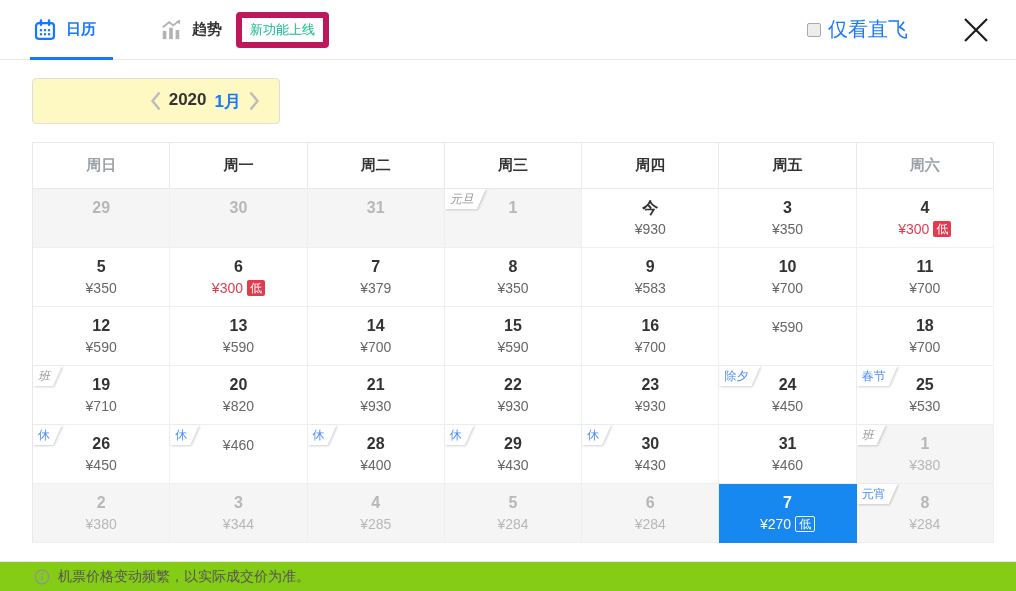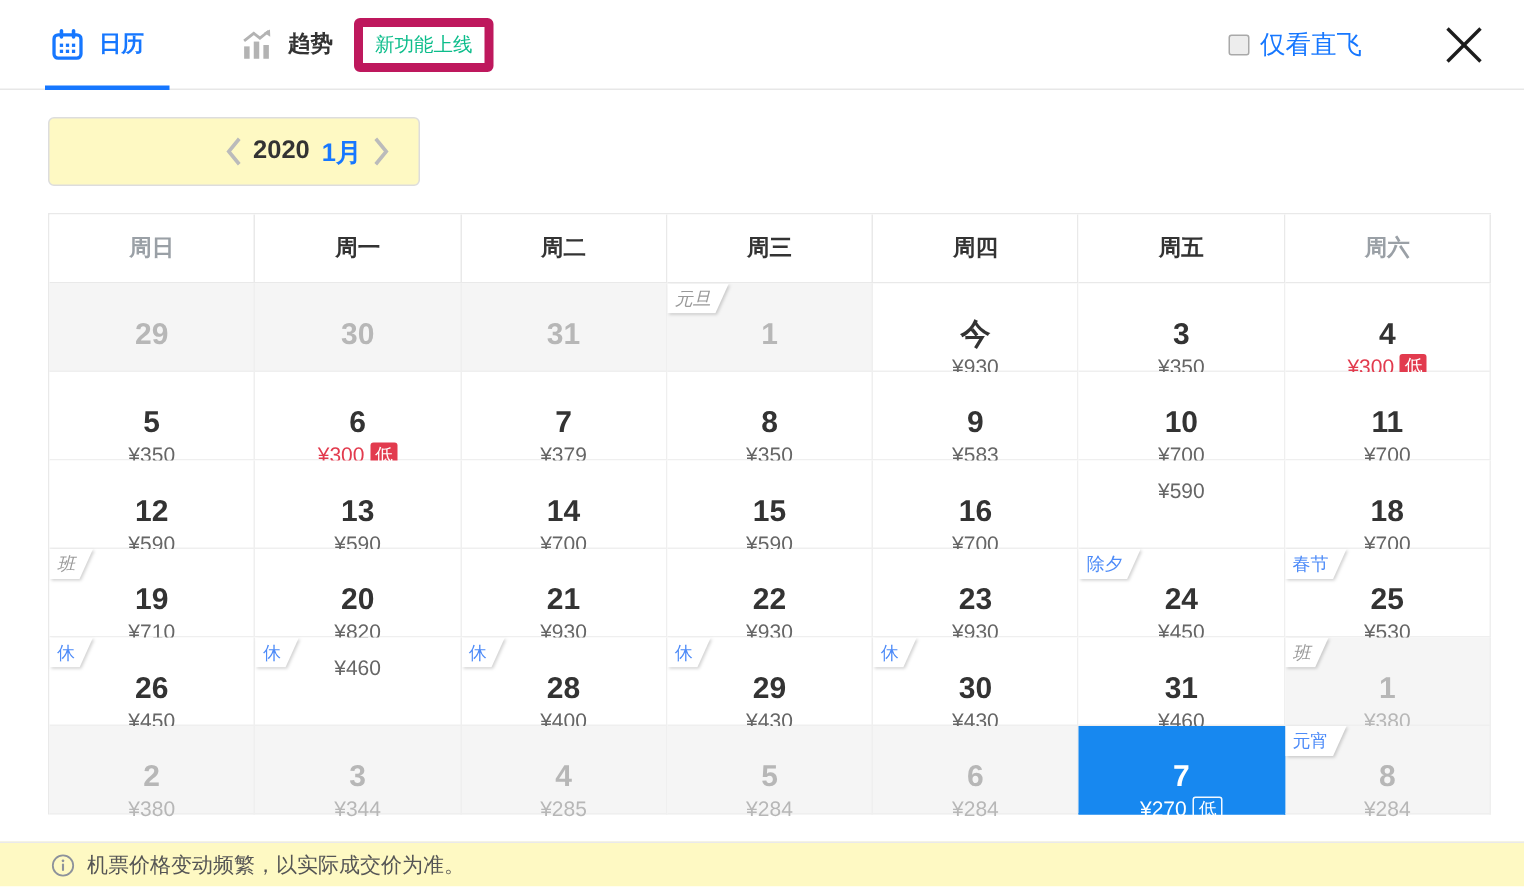--- a/index.html
+++ b/index.html
@@ -10,51 +10,51 @@
   .header { position:relative; height:60px; display:flex; align-items:center; padding:0 24px 0 34px; border-bottom:1px solid #e7e7e7; }
   .tab { display:flex; align-items:center; gap:10px; cursor:pointer; }
   .tab .tab-label { font-size:15px; font-weight:bold; color:#333; }
   .tab.active .tab-label { color:#1677ff; }
   .tab-trend { margin-left:64px; }
   .tab-underline { position:absolute; left:30px; bottom:-1px; width:83px; height:3px; background:#1677ff; }
   .new-badge { margin-left:14px; font-size:13px; color:#0dbd8b; border:6px solid #be185d; border-radius:4px; padding:3px 8px; background:#fff; }
   .spacer { flex:1; }
   .direct-group { display:flex; align-items:center; gap:7px; cursor:pointer; }
   .checkbox { width:14px; height:14px; border:1px solid #a9a9a9; background:#ededed; border-radius:2px; display:inline-block; }
-  .direct-label { font-size:17px; color:#1677ff; }
+  .direct-label { font-size:20px; color:#1677ff; }
   .close-btn { margin-left:52px; width:32px; height:32px; display:flex; align-items:center; justify-content:center; cursor:pointer; }
 
   
   .month-nav { position:absolute; top:78px; left:32px; width:248px; height:46px; border:1px solid #ddd; border-radius:4px; display:flex; align-items:center; justify-content:flex-end; padding:0 12px; background:#fef9c3; }
   .nav-arrow { width:26px; height:26px; display:flex; align-items:center; justify-content:center; cursor:pointer; }
   .nav-center { display:flex; gap:8px; font-size:17px; font-weight:bold; }
   .nav-year { color:#333; }
   .nav-month { color:#1677ff; }
 
   
   .cal-grid { position:absolute; top:142px; left:32px; width:962px; display:grid; grid-template-columns:repeat(7,1fr); grid-template-rows:46px repeat(6,59px); border-top:1px solid #e9e9e9; border-left:1px solid #e9e9e9; }
   .wh { display:flex; align-items:center; justify-content:center; font-size:15px; font-weight:bold; color:#333; border-right:1px solid #e9e9e9; border-bottom:1px solid #e9e9e9; background:#fff; }
   .wh.muted { color:#9aa0a6; }
   .cell { position:relative; text-align:center; padding-top:9px; border-right:1px solid #efefef; border-bottom:1px solid #efefef; background:#fff; cursor:pointer; }
-  .cell .day { font-size:20px; font-weight:bold; color:#333; line-height:20px;margin-top:15px; }
+  .cell .day { font-size:16px; font-weight:bold; color:#333; line-height:20px; }
   .cell .price { font-size:14px; color:#666; line-height:19px; margin-top:2px; }
   .cell.muted { background:#f5f5f5; }
   .cell.muted .day, .cell.muted .price { color:#b7b7b7; }
   .cell .price.red { color:#e23b4e; }
   .low-badge { display:inline-block; background:#e23b4e; color:#fff; font-size:12px; font-weight:normal; line-height:16px; padding:0 3px; border-radius:2px; margin-left:4px; vertical-align:1px; }
   .cell.selected { background:#1788f0; border-color:#1788f0; }
   .cell.selected .day, .cell.selected .price { color:#fff; }
   .cell.selected .low-badge { background:transparent; border:1px solid rgba(255,255,255,.95); line-height:14px; }
   .tagwrap { position:absolute; top:0; left:0; filter:drop-shadow(1px 1px 1px rgba(0,0,0,.18)); }
   .tag { display:block; background:#fff; font-size:12px; line-height:20px; padding:0 12px 0 5px; clip-path:polygon(0 0,100% 0,calc(100% - 9px) 100%,0 100%); }
   .tag.gray { color:#999;font-style:italic; }
   .tag.blue { color:#4d8bf8; }
 
   
-  .footer { position:absolute; left:0; bottom:0; width:100%; height:30px; background:#fef9c3; border-top:1px solid #e9e9eb; display:flex; align-items:center; padding-left:34px; gap:8px; }
+  .footer { position:absolute; left:0; bottom:0; width:100%; height:30px; background:#84cc16; border-top:1px solid #e9e9eb; display:flex; align-items:center; padding-left:34px; gap:8px; }
   .footer-text { font-size:14px; color:#555; }
 </style>
 </head>
 <body>
 
 <div class="header">
   <div class="tab active">
     <span style="display:flex;">
       <svg width="22" height="22" viewBox="0 0 24 24">
         <rect x="2.2" y="4.6" width="19.6" height="17" rx="3" fill="none" stroke="#1677ff" stroke-width="2.4"></rect>

